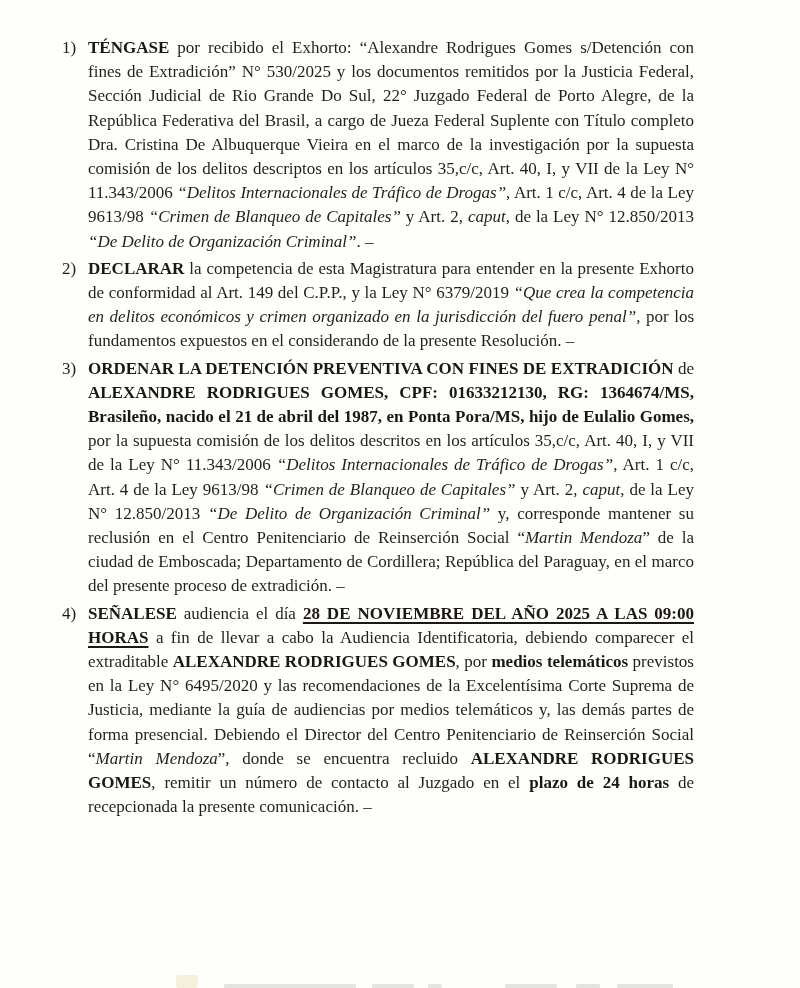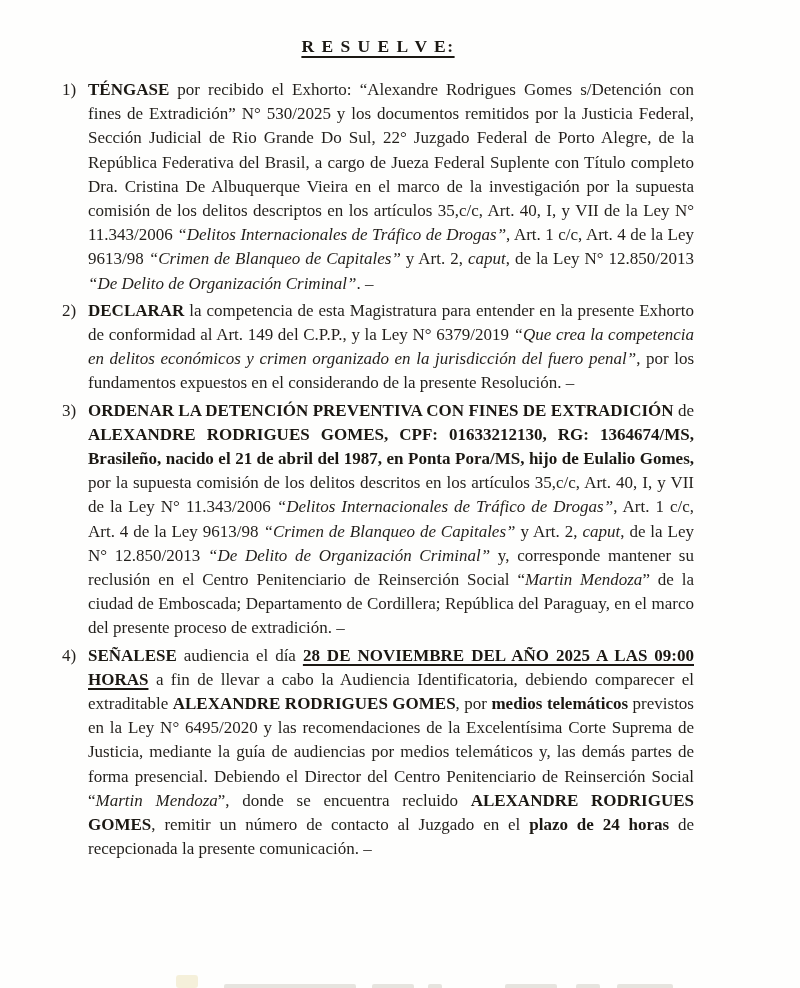--- a/index.html
+++ b/index.html
@@ -47,21 +47,20 @@
   }
   .cutoff .smudge {
     position:absolute; bottom:0; left:176px; width:22px; height:13px;
     background:#f4eed6; border-radius:3px; opacity:.9;
   }
 </style>
 </head>
 <body>
 
 <div class="page">
-  <h1 class="title"><span>R E S U E L V E:</span></h1>
   <ol class="items">
       <li>
         <span class="num">1)</span>
         <p class="body"><span class="b">TÉNGASE</span><span> por recibido el Exhorto: “Alexandre Rodrigues Gomes s/Detención con fines de Extradición” N° 530/2025 y los documentos remitidos por la Justicia Federal, Sección Judicial de Rio Grande Do Sul, 22° Juzgado Federal de Porto Alegre, de la República Federativa del Brasil, a cargo de Jueza Federal Suplente con Título completo Dra. Cristina De Albuquerque Vieira en el marco de la investigación  por la supuesta comisión de los delitos descriptos en los artículos 35,c/c, Art. 40, I, y VII de la Ley N° 11.343/2006 </span><span class="i">“Delitos Internacionales de Tráfico de Drogas”</span><span>, Art. 1 c/c, Art. 4 de la Ley 9613/98 </span><span class="i">“Crimen de Blanqueo de Capitales”</span><span> y Art. 2, </span><span class="i">caput</span><span>, de la Ley N° 12.850/2013 </span><span class="i">“De Delito de Organización Criminal”</span><span>. –</span></p>
       </li>
       <li>
         <span class="num">2)</span>
         <p class="body"><span class="b">DECLARAR</span><span> la competencia de esta Magistratura para entender en la presente Exhorto de conformidad al Art. 149 del C.P.P., y la Ley N° 6379/2019 </span><span class="i">“Que crea la competencia en delitos económicos y crimen organizado en la jurisdicción del fuero penal”</span><span>, por los fundamentos expuestos en el considerando de la presente Resolución. –</span></p>
       </li>
       <li>

